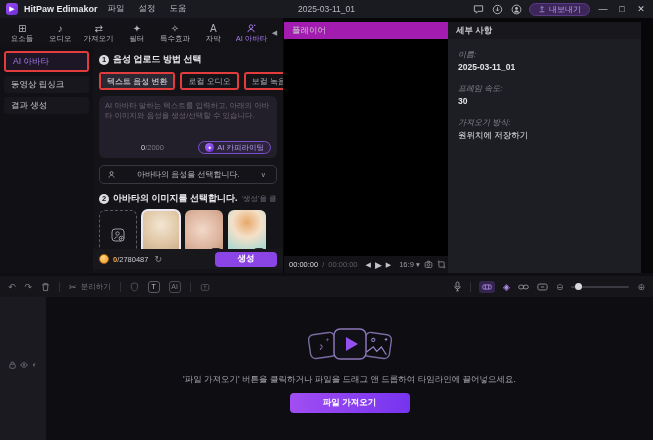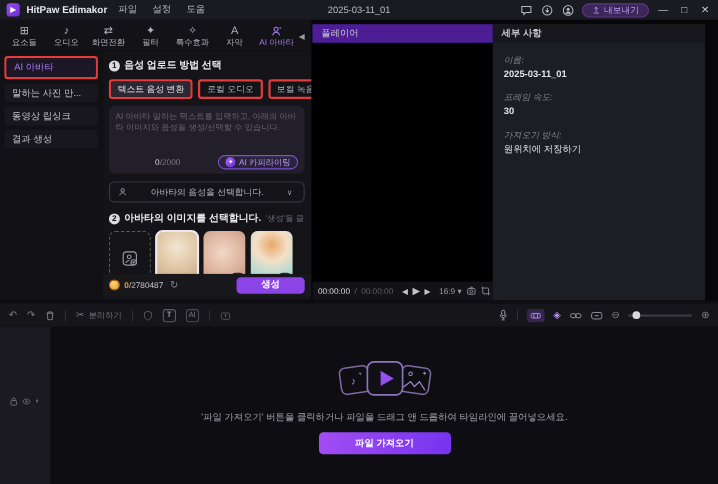--- a/index.html
+++ b/index.html
@@ -63,21 +63,21 @@
   .nextrow{display:flex;gap:5px;margin-top:4px;}
   .nextrow div{width:38px;height:5px;border-radius:3px 3px 0 0;background:#23232a;}
   .credits{position:absolute;left:0;bottom:4px;width:190px;height:20px;background:#17171c;display:flex;align-items:center;padding:0 6px;gap:4px;}
   .coin{width:10px;height:10px;border-radius:50%;background:radial-gradient(circle at 35% 30%,#ffd37a,#ef9b2d);border:1px solid #b36c12;}
   .cred-num{font-size:7.5px;color:#c9c9cf;}
   .cred-num b{color:#f0a33c;font-weight:bold;}
   .refresh{font-size:9px;color:#8a8a92;margin-left:2px;}
   .gen-btn{margin-left:auto;width:62px;height:15px;border-radius:4px;background:var(--purple);color:#fff;font-size:8.5px;font-weight:bold;display:flex;align-items:center;justify-content:center;}
   
   .player{left:284px;top:22px;width:174px;height:251px;background:#000;display:flex;flex-direction:column;}
-  .pl-head{height:17px;background:#4c1d95;display:flex;align-items:center;padding:0 8px;font-size:8.5px;color:#c9c9cf;}
+  .pl-head{height:17px;background:#a21caf;display:flex;align-items:center;padding:0 8px;font-size:8.5px;color:#c9c9cf;}
   .pl-video{flex:1;background:#000;}
   .pl-ctrl{height:17px;background:#121217;display:flex;align-items:center;padding:0 5px;gap:4px;font-size:7.5px;color:#9a9aa2;}
   .time-cur{color:#d9d9de;}
   .time-tot{color:#5e5e66;}
   .tr-btn{font-size:7px;color:#c2c2c8;}
   .ratio{white-space:nowrap;}
   
   .details{left:448px;top:22px;width:193px;height:251px;background:#1d1d24;}
   .dt-head{height:17px;background:#17171d;display:flex;align-items:center;padding:0 8px;font-size:8.5px;color:#c9c9cf;font-weight:bold;}
   .dt-body{padding:10px 10px;}
@@ -149,21 +149,21 @@
     <div class="rb-item">
       <span class="g">⊞</span>
       <span class="l">요소들</span>
     </div>
     <div class="rb-item">
       <span class="g">♪</span>
       <span class="l">오디오</span>
     </div>
     <div class="rb-item">
       <span class="g">⇄</span>
-      <span class="l">화면전환</span>
+      <span class="l">가져오기</span>
     </div>
     <div class="rb-item">
       <span class="g">✦</span>
       <span class="l">필터</span>
     </div>
     <div class="rb-item">
       <span class="g">✧</span>
       <span class="l">특수효과</span>
     </div>
     <div class="rb-item">
@@ -180,21 +180,20 @@
       </span>
       <span class="l">AI 아바타</span>
     </div>
     <div class="rb-collapse">◀</div>
   </div>
 
   <div class="abs sidebar">
     <div class="annot annot-wrap">
       <div class="sb-item active" style="margin-bottom:0;">AI 아바타</div>
     </div>
-    <div class="sb-item">말하는 사진 만...</div>
     <div class="sb-item">동영상 립싱크</div>
     <div class="sb-item">결과 생성</div>
   </div>
 
   <div class="abs panel">
     <div class="step-row">
       <div class="badge">1</div>
       <div class="step-title">음성 업로드 방법 선택</div>
     </div>
 

